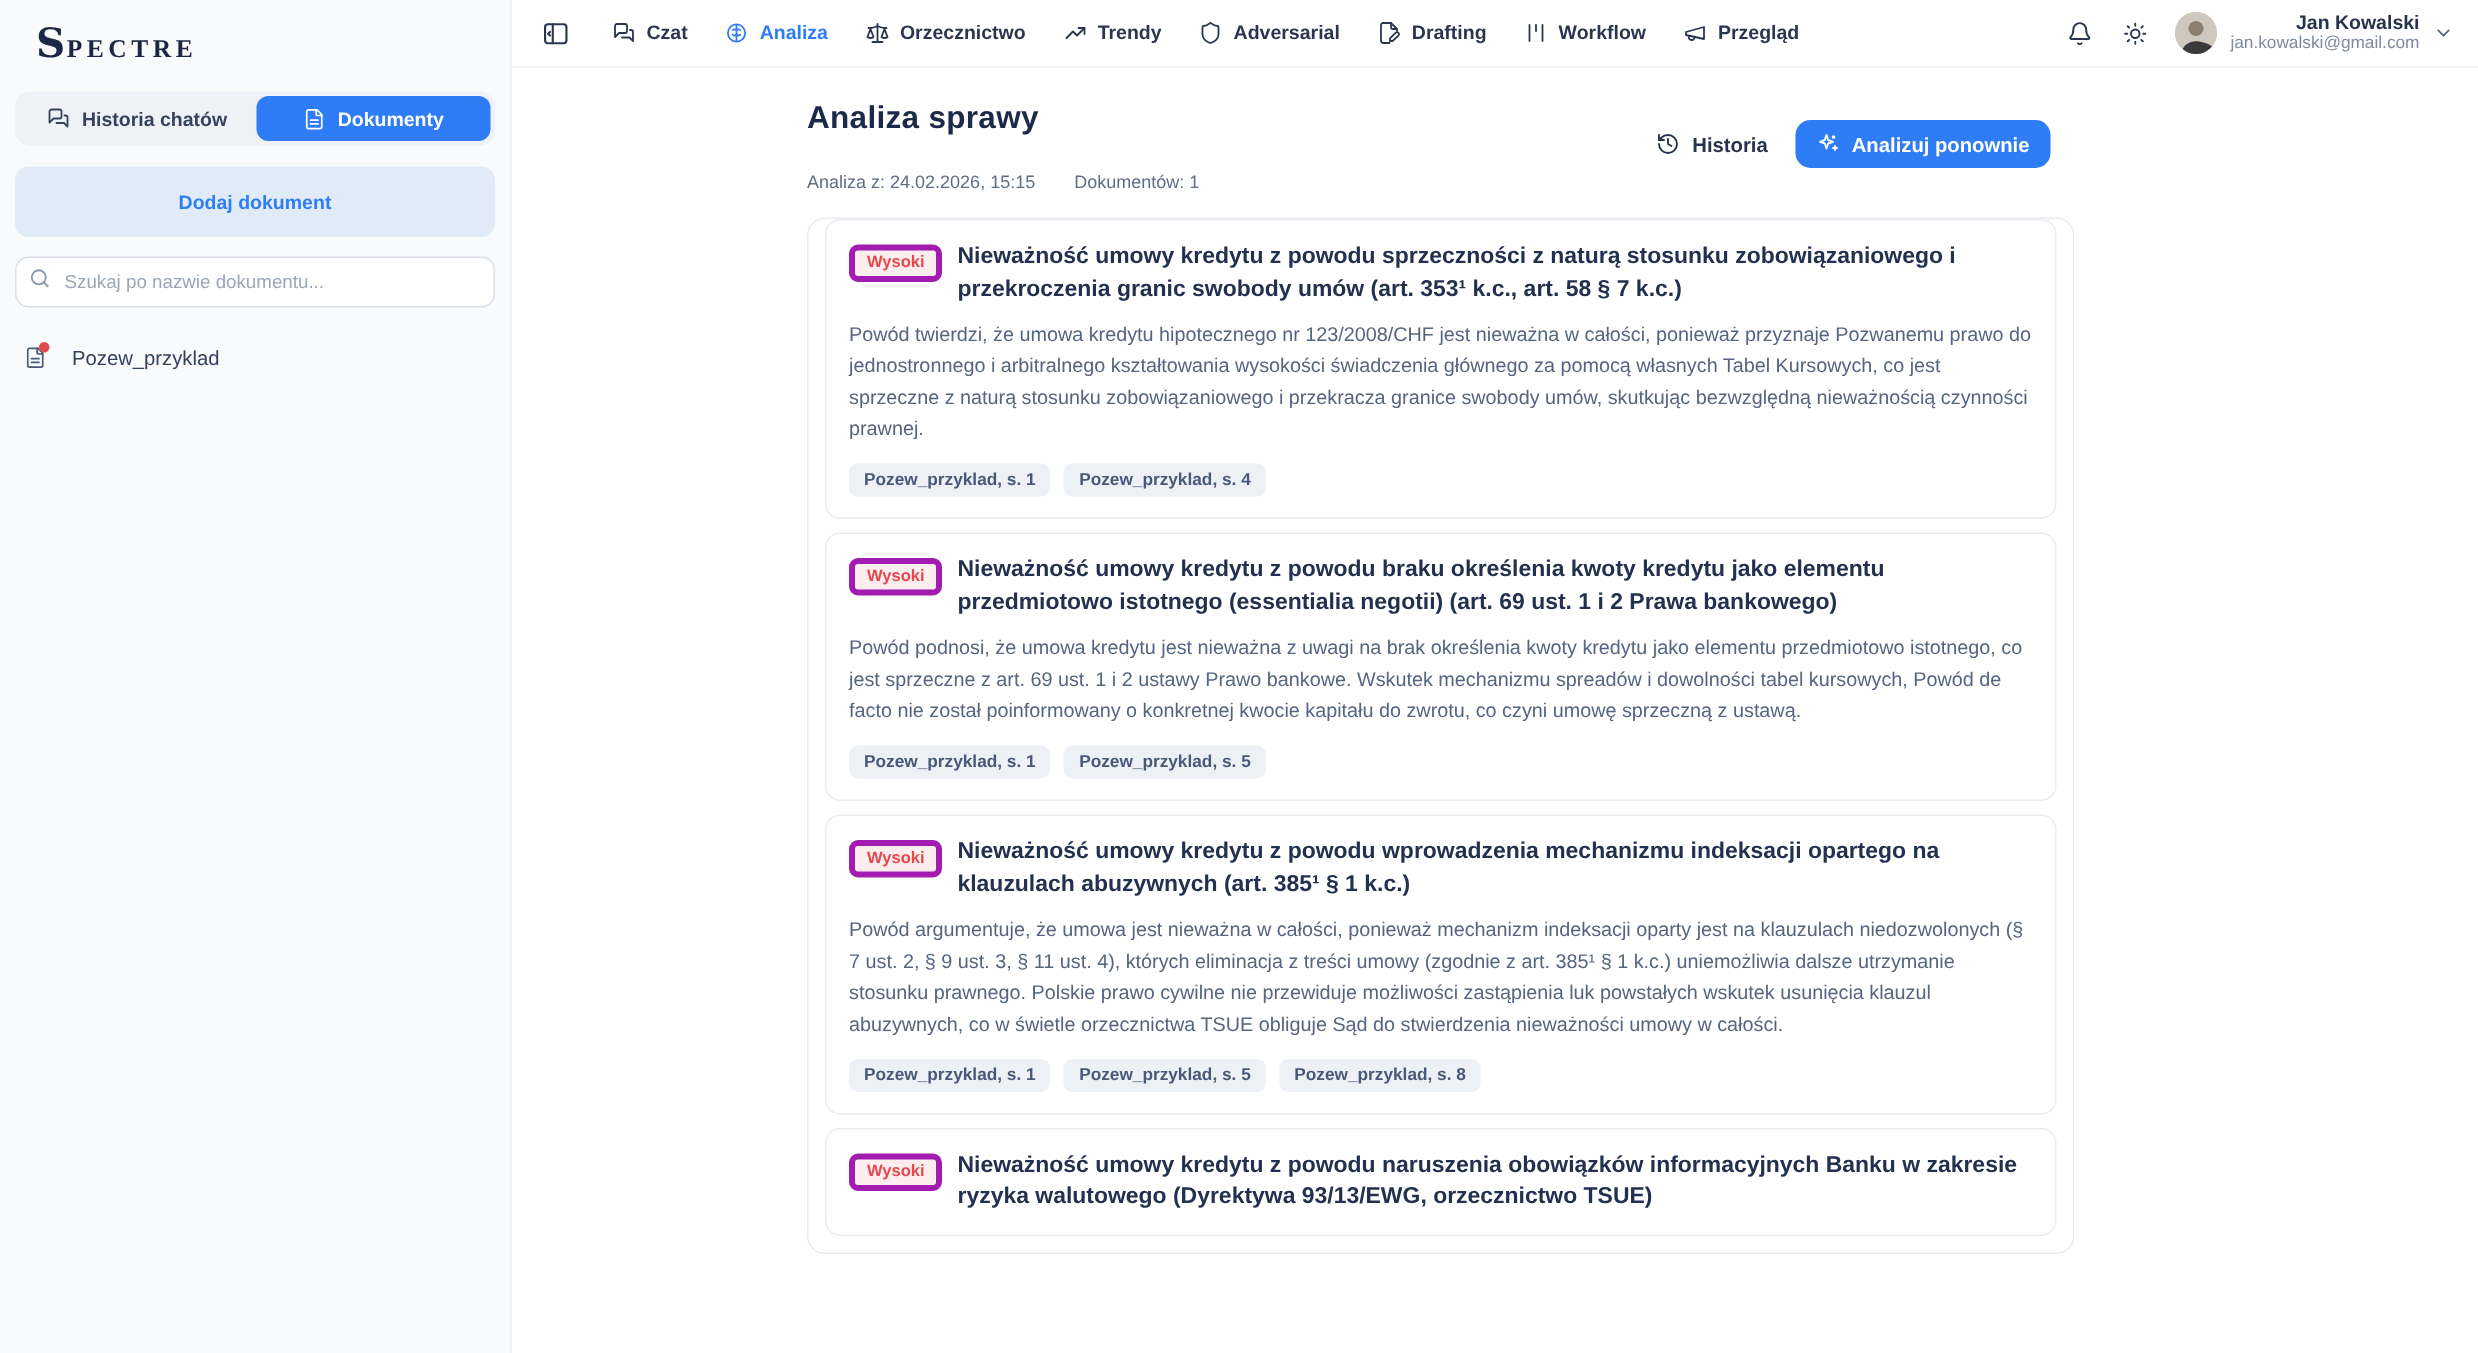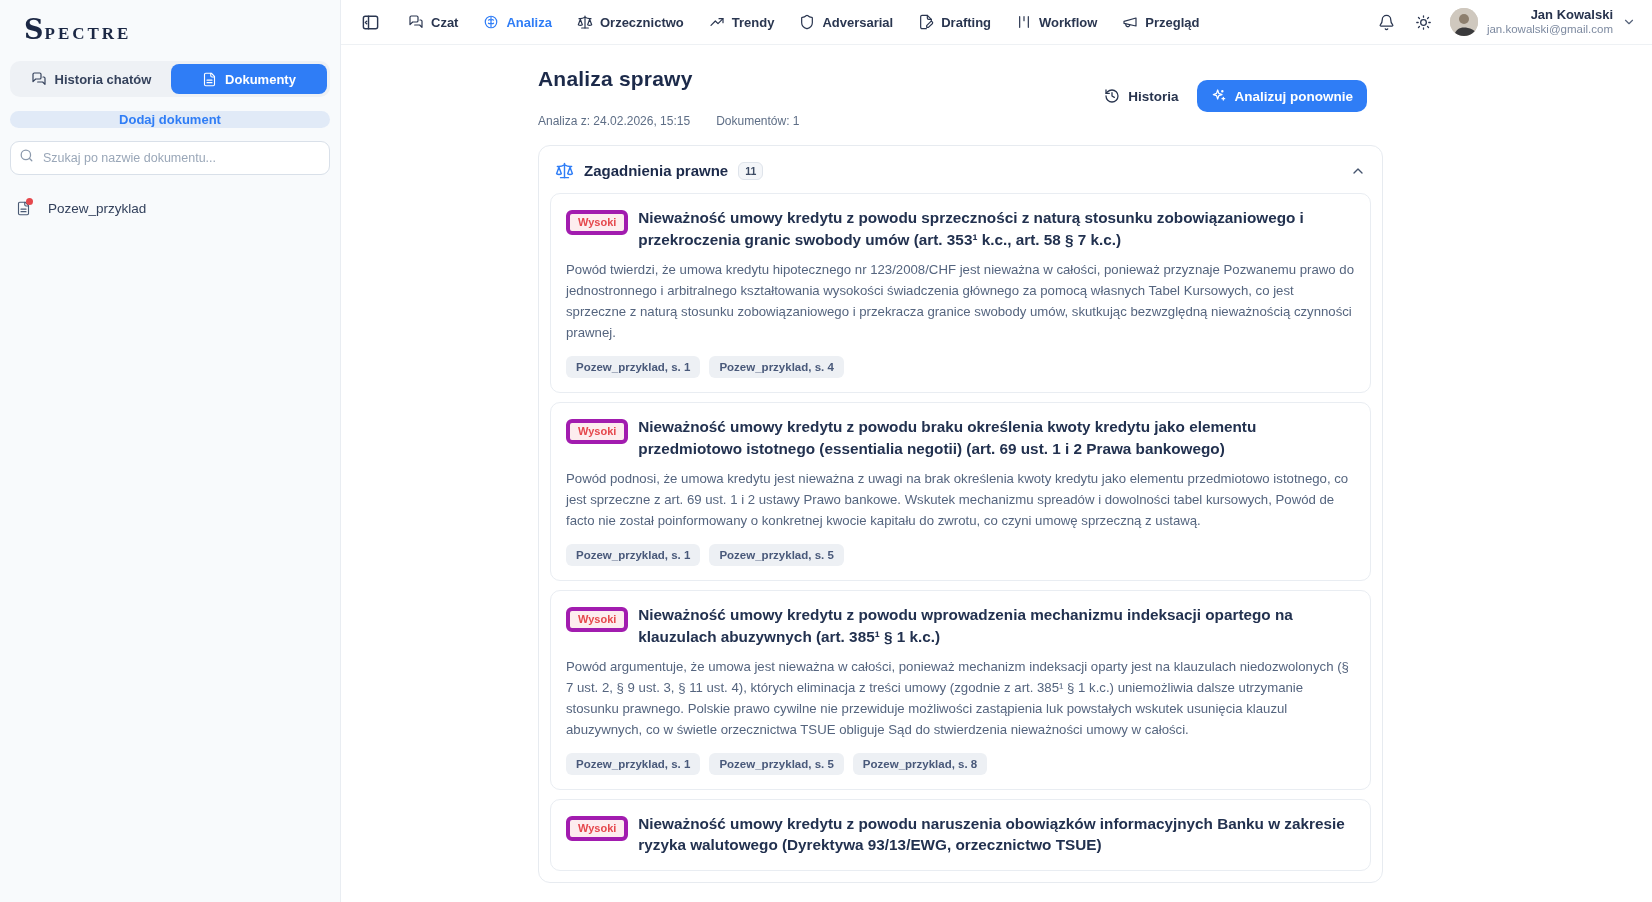--- a/index.html
+++ b/index.html
@@ -11,41 +11,41 @@
   .sidebar { width:341px; min-width:341px; background:#f8fafc; border-right:1px solid #e9edf2;
     display:flex; flex-direction:column; padding:12px 10px; }
   .logo { display:flex; align-items:baseline; padding:2px 14px 16px; color:#1b2744;
     font-family:"Liberation Serif", serif; letter-spacing:3px; font-size:17px; font-weight:600; }
   .logo .logo-s { font-size:27px; font-weight:700; letter-spacing:1px; font-family:"DejaVu Serif", serif; }
   .seg { display:flex; background:#eef1f5; border-radius:10px; padding:3px; gap:2px; }
   .seg-btn { flex:1; display:flex; align-items:center; justify-content:center; gap:8px;
     height:30px; border:none; background:transparent; border-radius:8px; cursor:pointer;
     font-size:13px; font-weight:700; color:#35425c; font-family:inherit; }
   .seg-btn.active { background:#2f7df6; color:#fff; }
-  .add-doc { margin-top:14px; height:17px; border:none; border-radius:9px; background:#e1eaf7;
+  .add-doc { margin-top:14px; height:47px; border:none; border-radius:9px; background:#e1eaf7;
     color:#2f7df6; font-size:13px; font-weight:700; cursor:pointer; font-family:inherit; }
   .search-wrap { margin-top:13px; position:relative; }
   .search-wrap input { width:100%; height:34px; border:1px solid #d9e0e9; border-radius:9px;
     background:#fff; padding:0 10px 0 32px; font-size:12.5px; color:#35425c; font-family:inherit; outline:none; }
   .search-wrap input::placeholder { color:#9aa7b8; }
   .search-icon { position:absolute; left:9px; top:7px; color:#8b99ac; }
   .doc-list { margin-top:22px; display:flex; flex-direction:column; gap:6px; }
   .doc-item { display:flex; align-items:center; gap:17px; padding:4px 6px; border-radius:8px;
     cursor:pointer; font-size:13.5px; color:#33415c; }
   .doc-file-icon { position:relative; color:#4a5a74; display:flex; }
   .doc-file-icon .dot { position:absolute; right:-2px; top:-3px; width:7px; height:7px;
     background:#e5484d; border-radius:50%; }
 
   
   .main { flex:1; display:flex; flex-direction:column; min-width:0; }
   .topbar { height:45px; min-height:45px; border-bottom:1px solid #eef1f4; display:flex;
     align-items:center; padding:0 16px 0 18px; }
   .collapse-btn { background:none; border:none; color:#2a3650; cursor:pointer; display:flex; padding:2px; }
   .nav-items { display:flex; align-items:center; gap:25px; margin-left:26px; }
-  .nav-item { display:flex; align-items:center; gap:7px; background:none; border:none;
+  .nav-item { display:flex; gap:7px; background:none; border:none;
     font-size:13px; font-weight:600; color:#2a3650; cursor:pointer; font-family:inherit; white-space:nowrap; }
   .nav-item.active { color:#2f7df6; }
   .top-right { margin-left:auto; display:flex; align-items:center; gap:16px; }
   .icon-btn { background:none; border:none; color:#2a3650; cursor:pointer; display:flex; padding:2px; }
   .user { display:flex; align-items:center; gap:9px; cursor:pointer; }
   .avatar { width:28px; height:28px; border-radius:50%; overflow:hidden; background:#cfc9bf; display:flex; }
   .user-meta { display:flex; flex-direction:column; line-height:1.15;align-items:flex-end; }
   .user-name { font-size:13px; font-weight:700; color:#27334d; }
   .user-email { font-size:11.5px; color:#7d8aa0; }
   .chev { color:#55627a; display:flex; }
@@ -297,38 +297,20 @@
             <span>Analizuj ponownie</span>
           </button>
         </div>
         <div class="meta-row">
           <span>Analiza z: 24.02.2026, 15:15</span>
           <span>Dokumentów: 1</span>
         </div>
       </div>
 
       <div class="section-card">
-        <div class="section-head">
-          <span class="scale">
-            <svg width="19" height="19" viewBox="0 0 24 24" fill="none" stroke="currentColor" stroke-width="1.8" stroke-linecap="round" stroke-linejoin="round">
-                <path d="m16 16 3-8 3 8c-.9.7-1.9 1-3 1s-2.1-.3-3-1Z"></path>
-                <path d="m2 16 3-8 3 8c-.9.7-1.9 1-3 1s-2.1-.3-3-1Z"></path>
-                <path d="M7 21h10"></path>
-                <path d="M12 3v18"></path>
-                <path d="M3 7h2c2 0 5-1 7-2 2 1 5 2 7 2h2"></path>
-              </svg>
-          </span>
-          <span class="section-title">Zagadnienia prawne</span>
-          <span class="count-badge">11</span>
-          <span class="section-chevron">
-            <svg width="16" height="16" viewBox="0 0 24 24" fill="none" stroke="currentColor" stroke-width="2" stroke-linecap="round" stroke-linejoin="round">
-                <path d="m18 15-6-6-6 6"></path>
-              </svg>
-          </span>
-        </div>
         <div class="issues" id="issues">
   <article class="issue">
     <div class="issue-head">
       <span class="sev-badge">Wysoki</span>
       <h3 class="issue-title">Nieważność umowy kredytu z powodu sprzeczności z naturą stosunku zobowiązaniowego i przekroczenia granic swobody umów (art. 353¹ k.c., art. 58 § 7 k.c.)</h3>
     </div>
     <p class="issue-desc">Powód twierdzi, że umowa kredytu hipotecznego nr 123/2008/CHF jest nieważna w całości, ponieważ przyznaje Pozwanemu prawo do jednostronnego i arbitralnego kształtowania wysokości świadczenia głównego za pomocą własnych Tabel Kursowych, co jest sprzeczne z naturą stosunku zobowiązaniowego i przekracza granice swobody umów, skutkując bezwzględną nieważnością czynności prawnej.</p>
     <div class="issue-tags">
                 <span class="tag">Pozew_przyklad, s. 1</span>
                 <span class="tag">Pozew_przyklad, s. 4</span>

